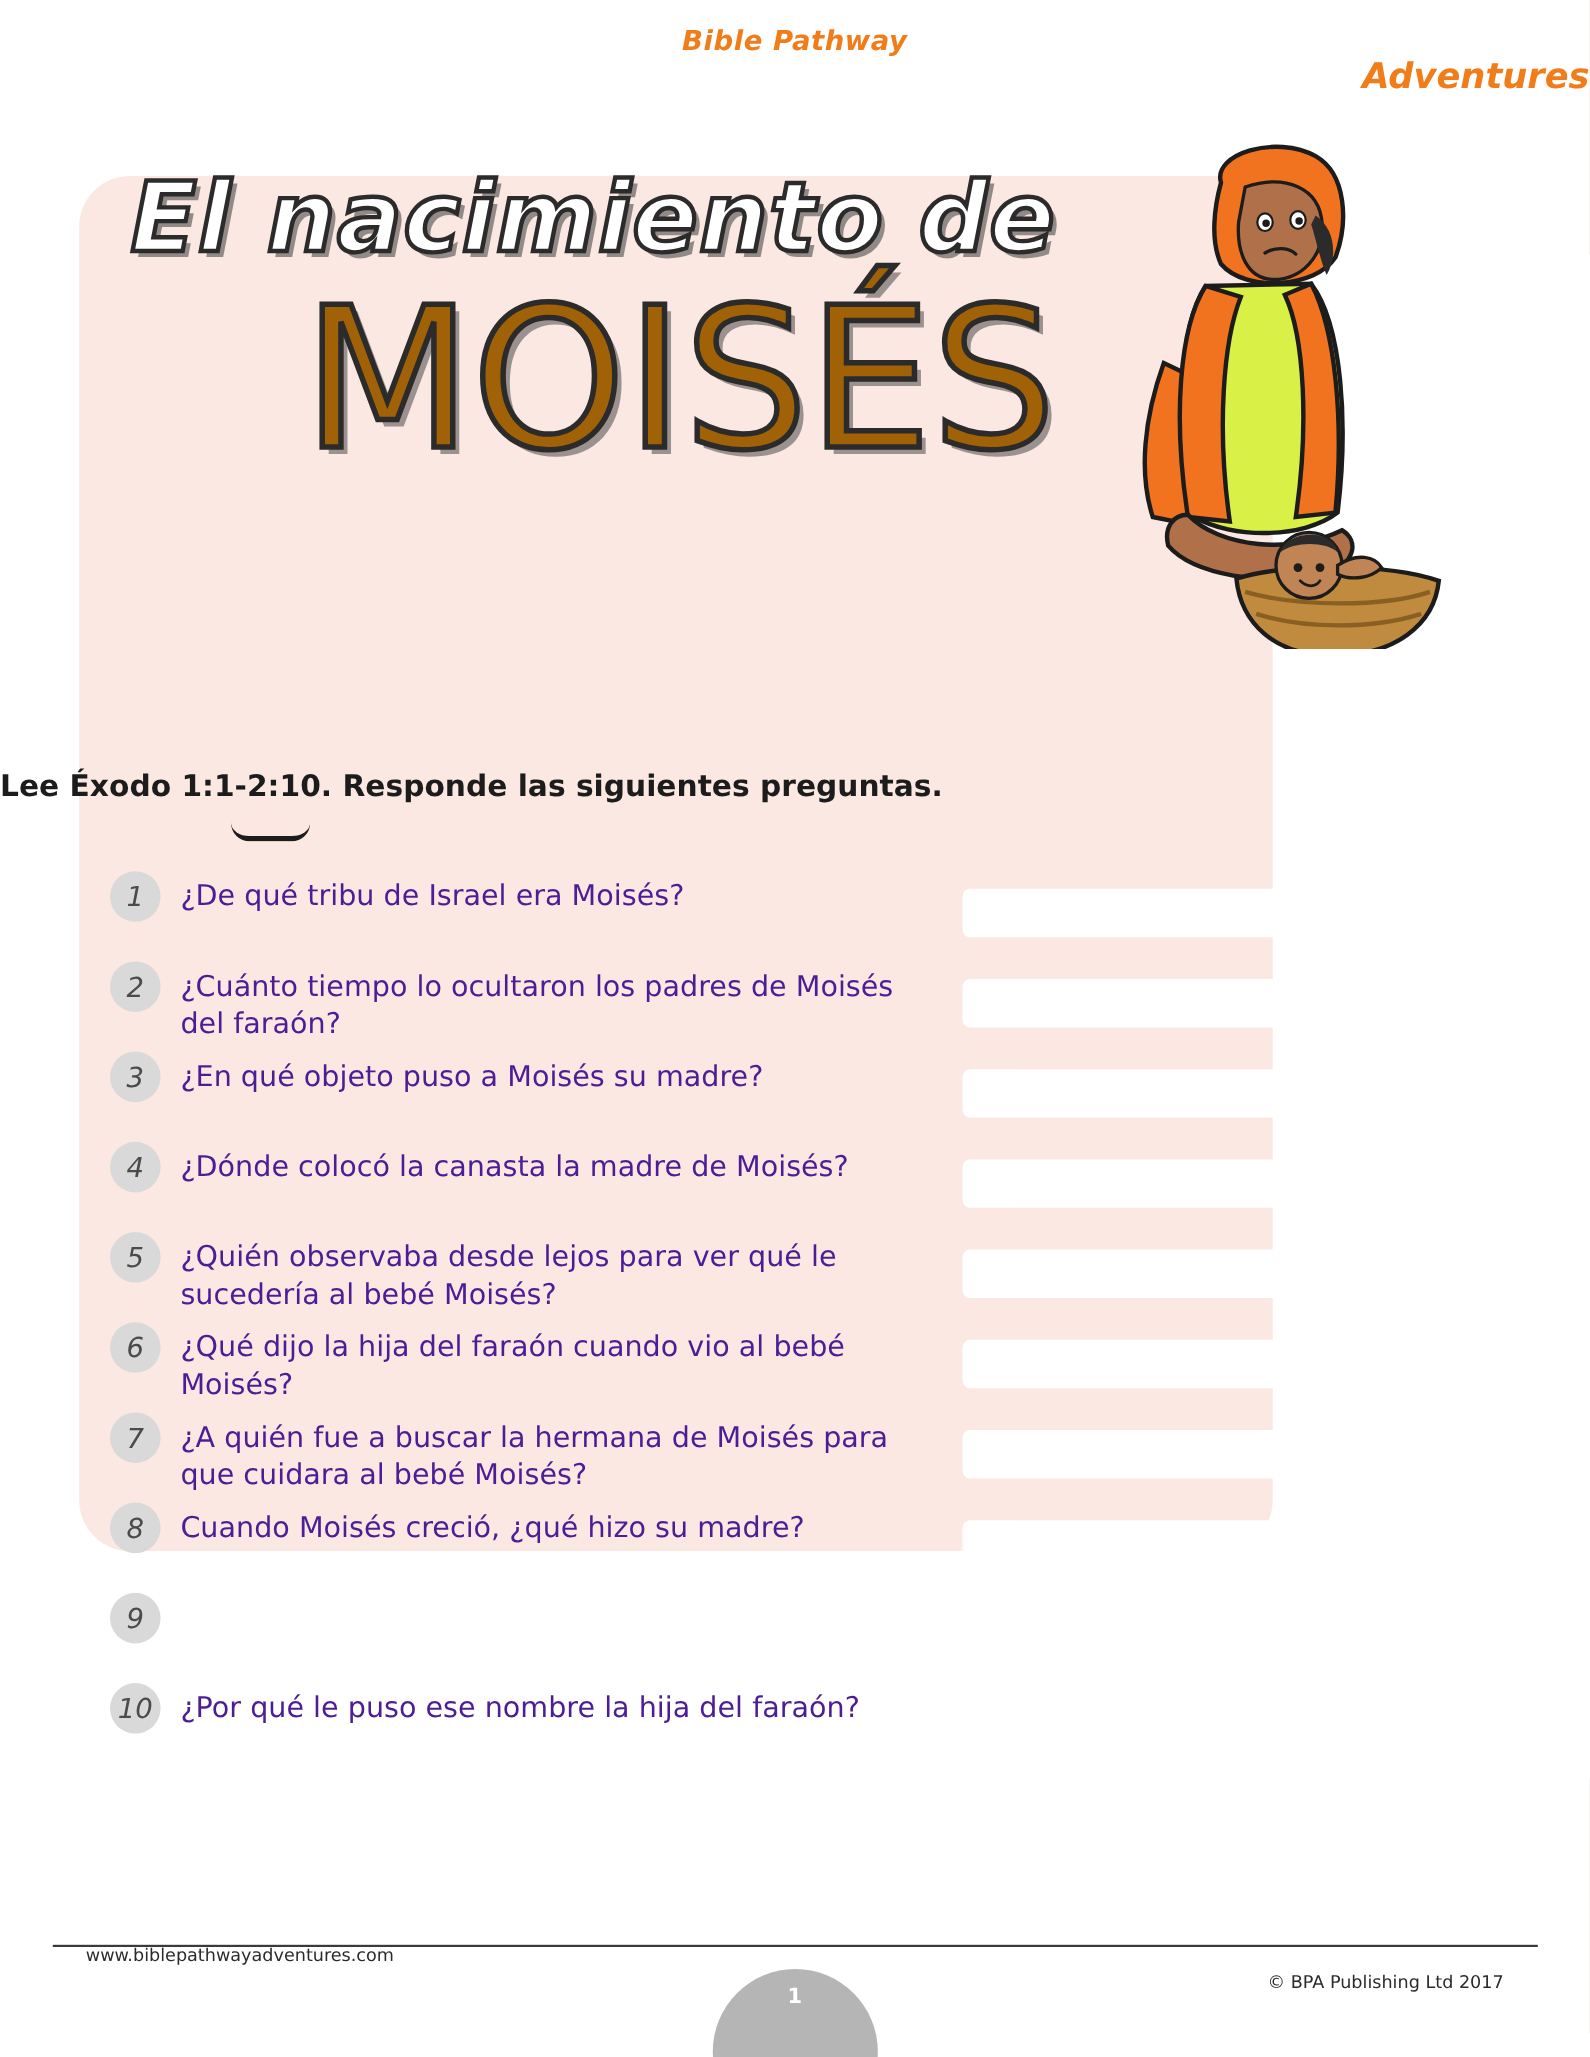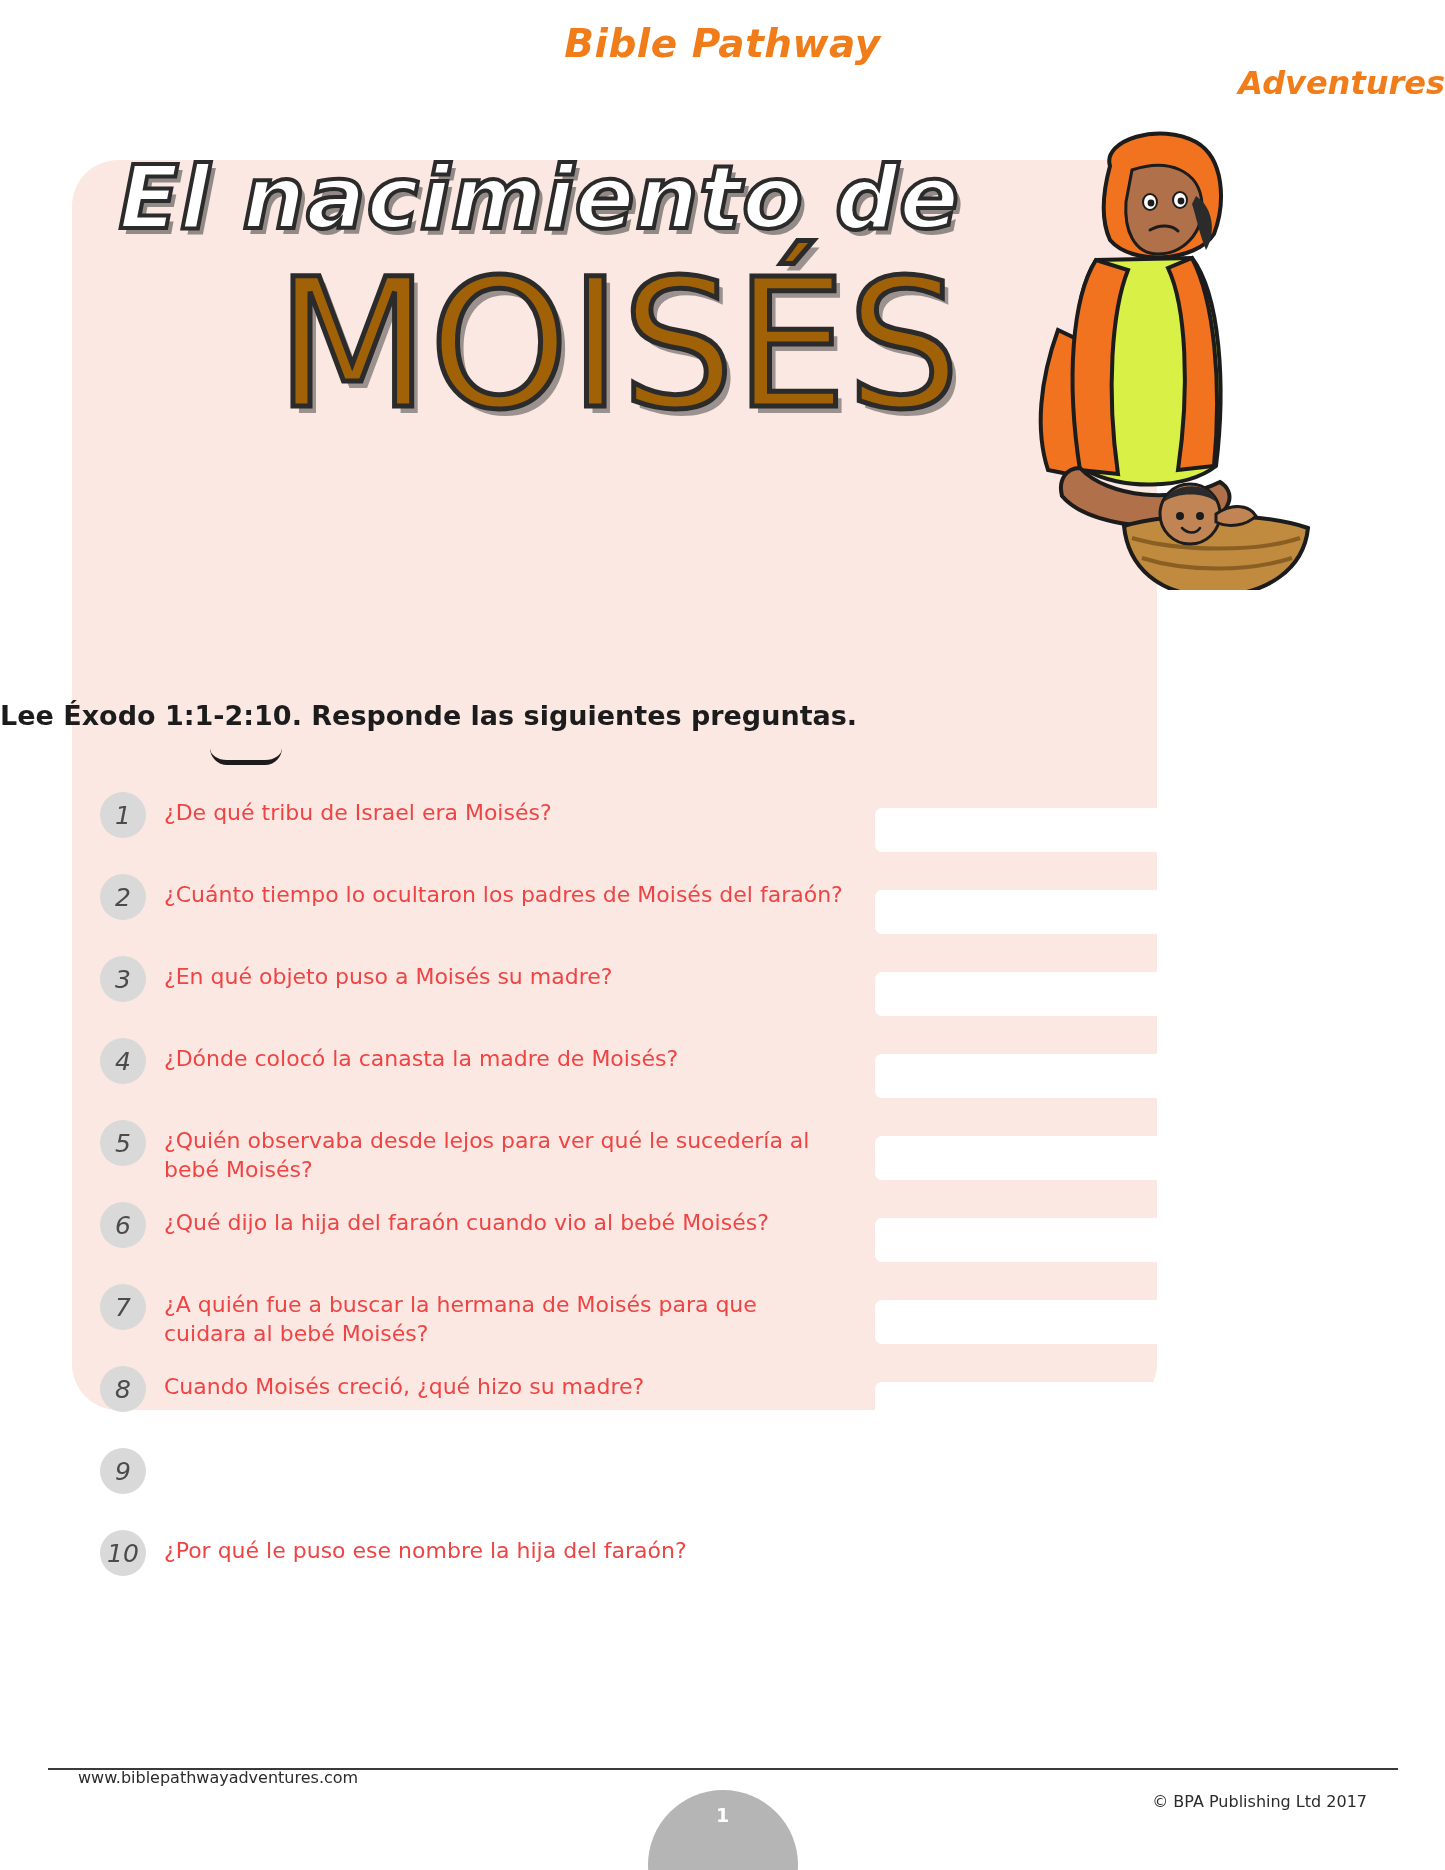--- a/index.html
+++ b/index.html
@@ -19,21 +19,21 @@
   .logo {
     position: absolute;
     top: 24px;
     left: 0;
     width: 100%;
     text-align: center;
     line-height: 1;
   }
   .logo-line1 {
     font-family: "DejaVu Sans", sans-serif;
-    font-size: 39px;
+    font-size: 25px;
     font-weight: bold;
     font-style: italic;
     color: #f07d1a;
     letter-spacing: 0.5px;
     display: block;
   }
   .logo-line2 {
     font-family: "DejaVu Sans", sans-serif;
     font-size: 32px;
     font-weight: bold;
@@ -149,22 +149,22 @@
     font-weight: normal;
     display: flex;
     align-items: center;
     justify-content: center;
     margin-top: 2px;
   }
   .q-text {
     flex: 0 0 680px;
     padding-left: 18px;
     font-family: "DejaVu Sans", sans-serif;
-    font-size: 22px;
-    color: #ef4444;
+    font-size: 26px;
+    color: #4c1d95;
     line-height: 1.32;
     padding-top: 8px;
   }
   .q-line {
     position: absolute;
     left: 775px;
     top: 18px;
     width: 405px;
     height: 44px;
     background: #ffffff;

